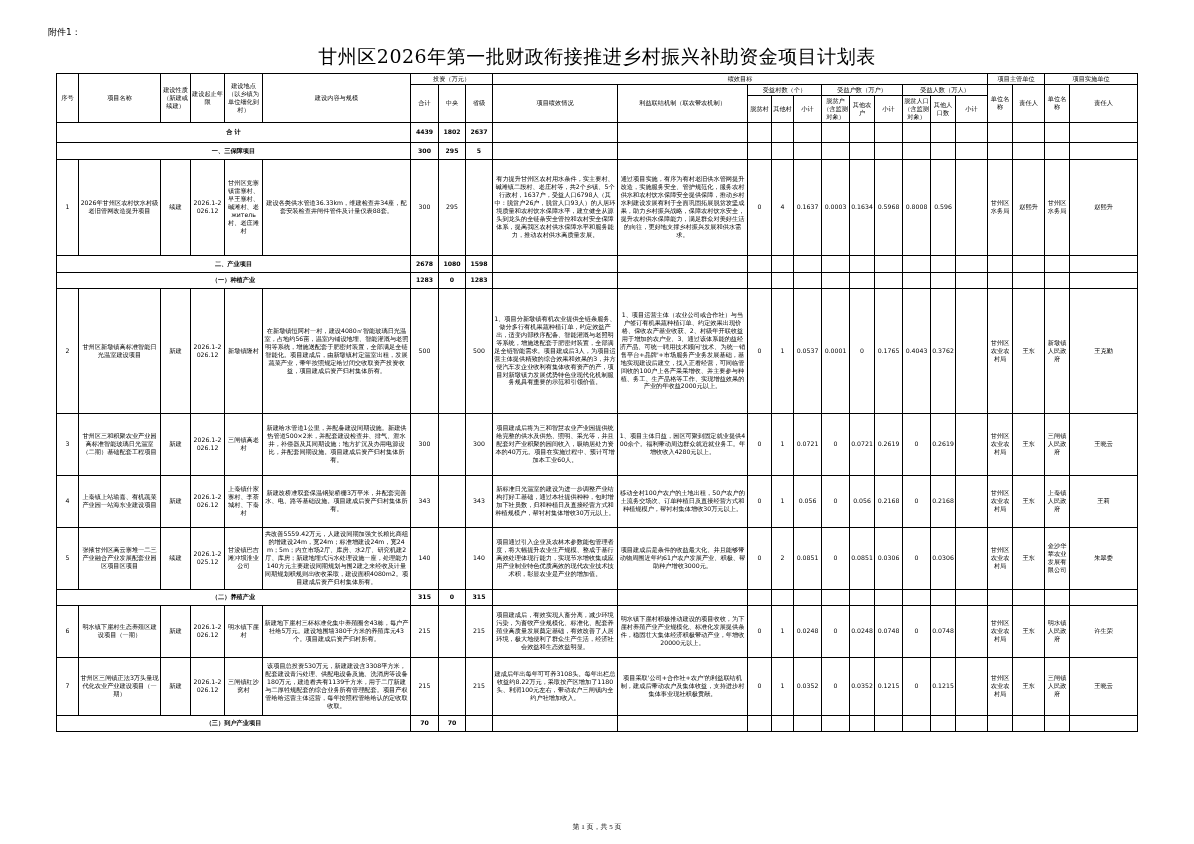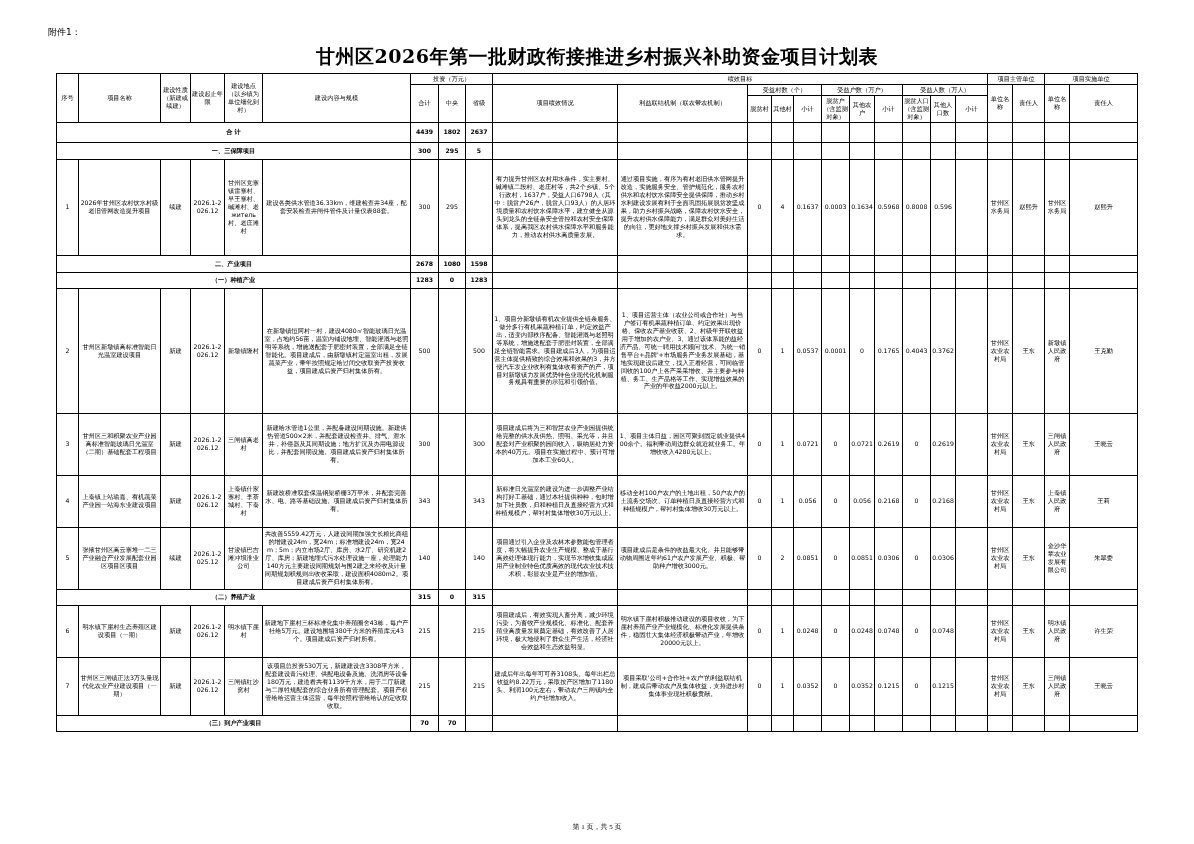--- a/index.html
+++ b/index.html
@@ -24,21 +24,21 @@
     color: #000;
     font-family: "DejaVu Sans", sans-serif;
   }
   .doc-title {
     position: absolute;
     left: 0;
     right: 0;
     top: 44px;
     text-align: center;
     font-size: 19px;
-    font-weight: bold;
+    font-weight: normal;
     font-family: "DejaVu Serif", serif;
     letter-spacing: 0.5px;
     color: #000;
   }
   table.main {
     position: absolute;
     left: 56px;
     top: 73px;
     width: 1082px;
     border-collapse: collapse;

